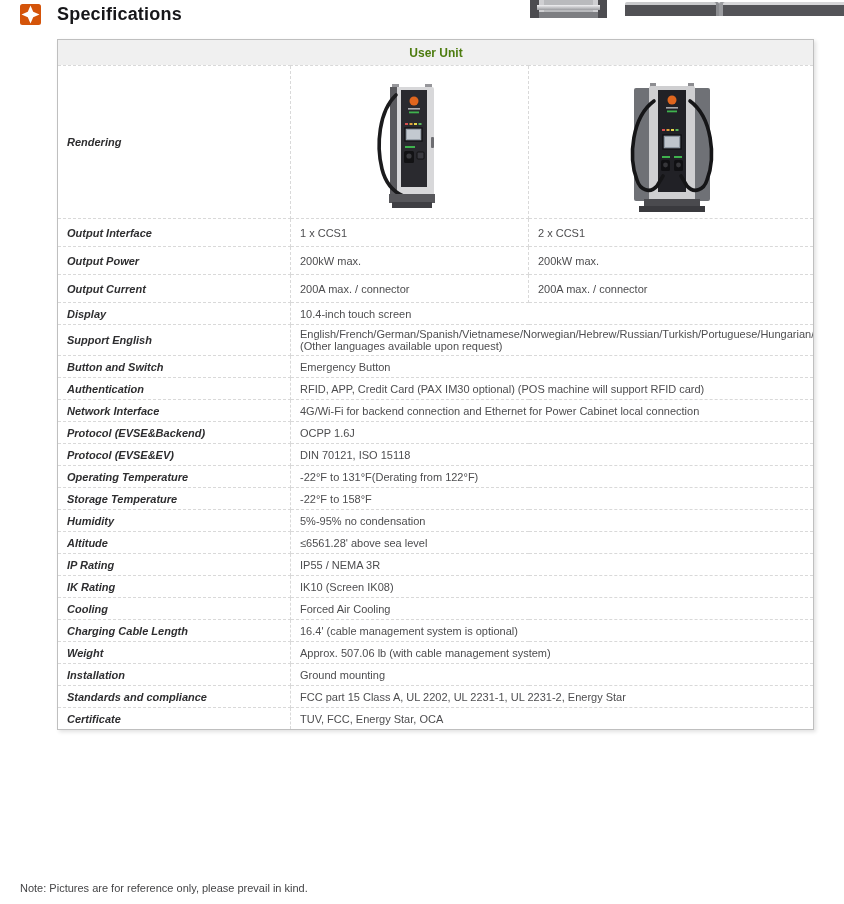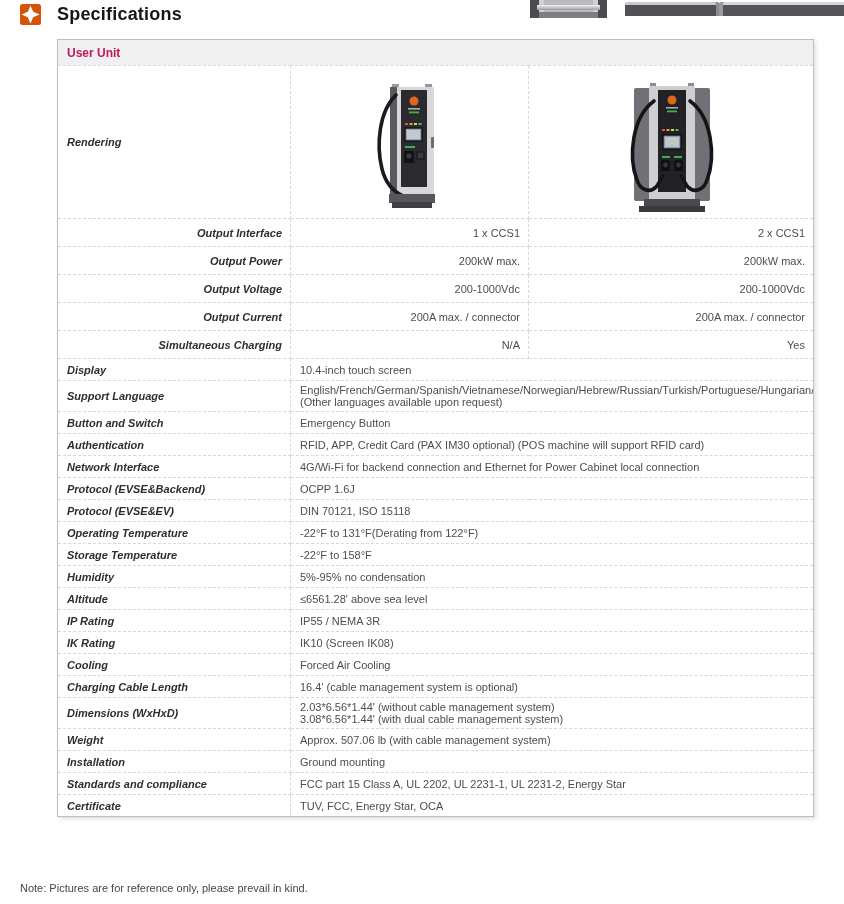--- a/index.html
+++ b/index.html
@@ -38,25 +38,25 @@
   }
   .spec-table td{
     border:1px dashed #d9d9d9;
     padding:3px 8px 3px 9px;
     vertical-align:middle;
     color:#4d4d4f;
     white-space:pre-line;
     overflow:hidden;
   }
   td.head-cell{
-    background:#f0f0f0;font-weight:bold;color:#be185d;
+    background:#f0f0f0;text-align:center;font-weight:bold;color:#4d7c0f;
     font-size:12px;height:19px;
   }
   td.lbl{font-weight:bold;color:#2e2e30;font-style:italic;}
-  tr.split-row td{height:21px;text-align:right;}
+  tr.split-row td{height:21px;}
   tr.merged-row td{height:15px;}
   tr.rendering-row td{height:140px;}
   td.render-cell{text-align:center;vertical-align:middle;}
 
   
   .note{position:absolute;left:20px;top:882px;font-size:11px;color:#454547;text-align:center;}
 </style>
 </head>
 <body>
 
@@ -152,46 +152,36 @@
     <td class="v1">1 x CCS1</td>
     <td class="v2">2 x CCS1</td>
   </tr>
 
   <tr class="split-row">
     <td class="lbl">Output Power</td>
     <td class="v1">200kW max.</td>
     <td class="v2">200kW max.</td>
   </tr>
 
-  <tr class="split-row">
-    <td class="lbl">Output Voltage</td>
-    <td class="v1">200-1000Vdc</td>
-    <td class="v2">200-1000Vdc</td>
-  </tr>
 
   <tr class="split-row">
     <td class="lbl">Output Current</td>
     <td class="v1">200A max. / connector</td>
     <td class="v2">200A max. / connector</td>
   </tr>
 
-  <tr class="split-row">
-    <td class="lbl">Simultaneous Charging</td>
-    <td class="v1">N/A</td>
-    <td class="v2">Yes</td>
-  </tr>
 </tbody>
   <tbody id="merged-rows">
   <tr class="merged-row">
     <td class="lbl">Display</td>
     <td class="val" colspan="2">10.4-inch touch screen</td>
   </tr>
 
   <tr class="merged-row">
-    <td class="lbl">Support Language</td>
+    <td class="lbl">Support English</td>
     <td class="val" colspan="2">English/French/German/Spanish/Vietnamese/Norwegian/Hebrew/Russian/Turkish/Portuguese/Hungarian/Czech/Slovak (Other languages available upon request)</td>
   </tr>
 
   <tr class="merged-row">
     <td class="lbl">Button and Switch</td>
     <td class="val" colspan="2">Emergency Button</td>
   </tr>
 
   <tr class="merged-row">
     <td class="lbl">Authentication</td>
@@ -247,25 +237,20 @@
   <tr class="merged-row">
     <td class="lbl">Cooling</td>
     <td class="val" colspan="2">Forced Air Cooling</td>
   </tr>
 
   <tr class="merged-row">
     <td class="lbl">Charging Cable Length</td>
     <td class="val" colspan="2">16.4' (cable management system is optional)</td>
   </tr>
 
-  <tr class="merged-row">
-    <td class="lbl">Dimensions (WxHxD)</td>
-    <td class="val" colspan="2">2.03*6.56*1.44' (without cable management system)
-3.08*6.56*1.44' (with dual cable management system)</td>
-  </tr>
 
   <tr class="merged-row">
     <td class="lbl">Weight</td>
     <td class="val" colspan="2">Approx. 507.06 lb (with cable management system)</td>
   </tr>
 
   <tr class="merged-row">
     <td class="lbl">Installation</td>
     <td class="val" colspan="2">Ground mounting</td>
   </tr>

